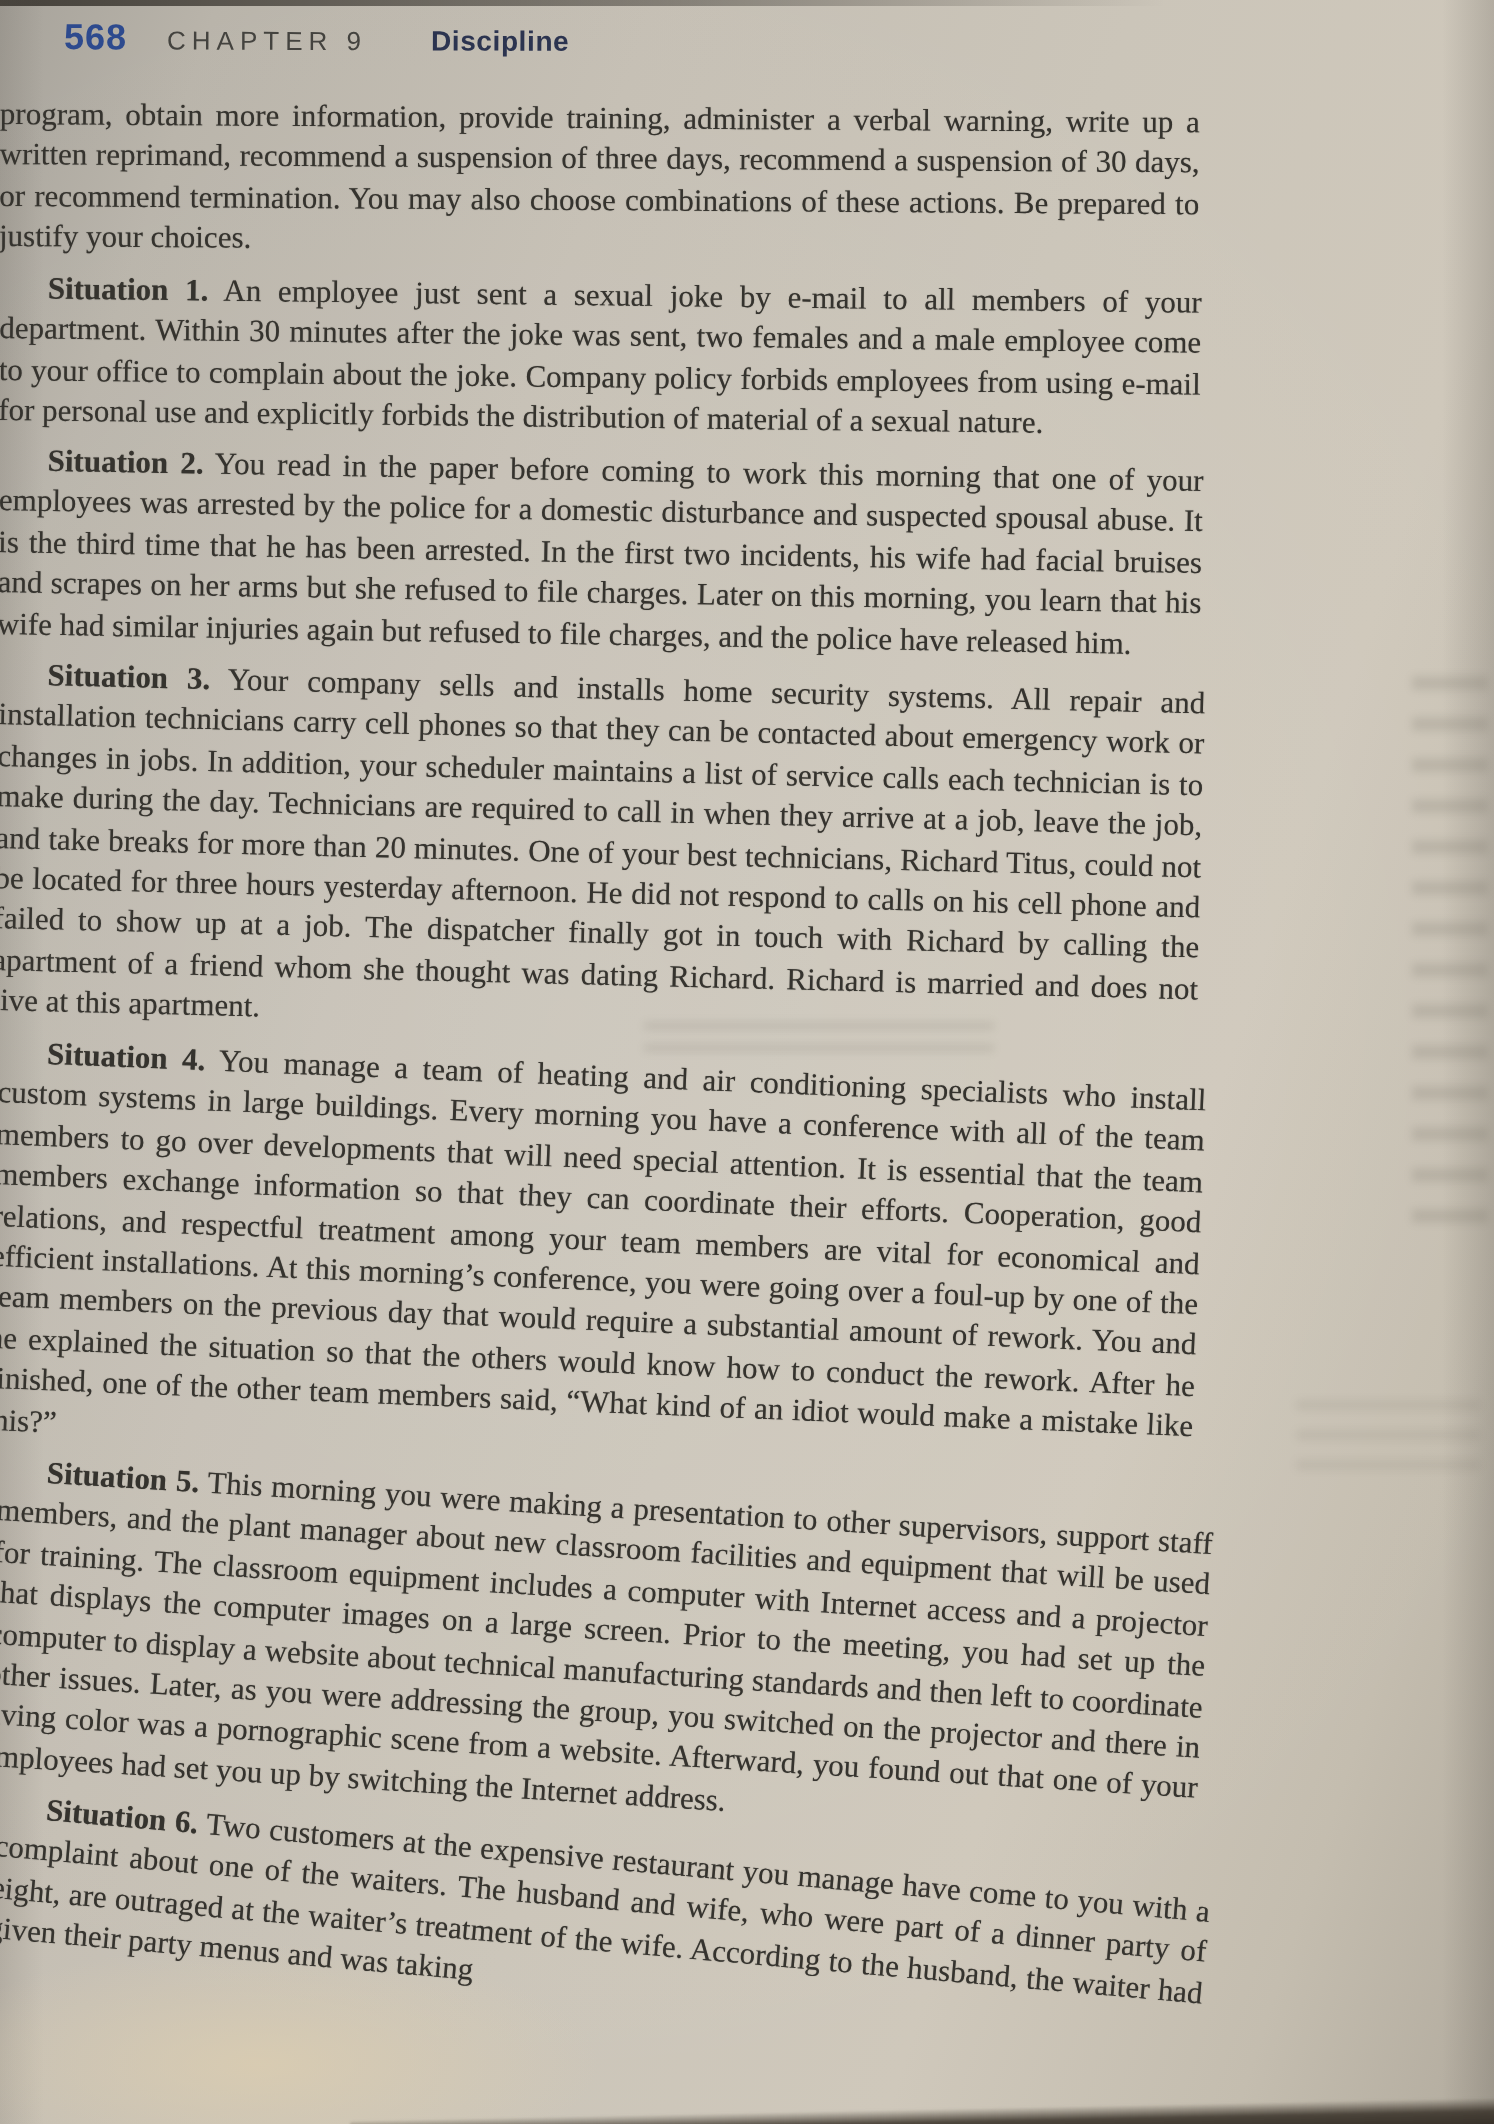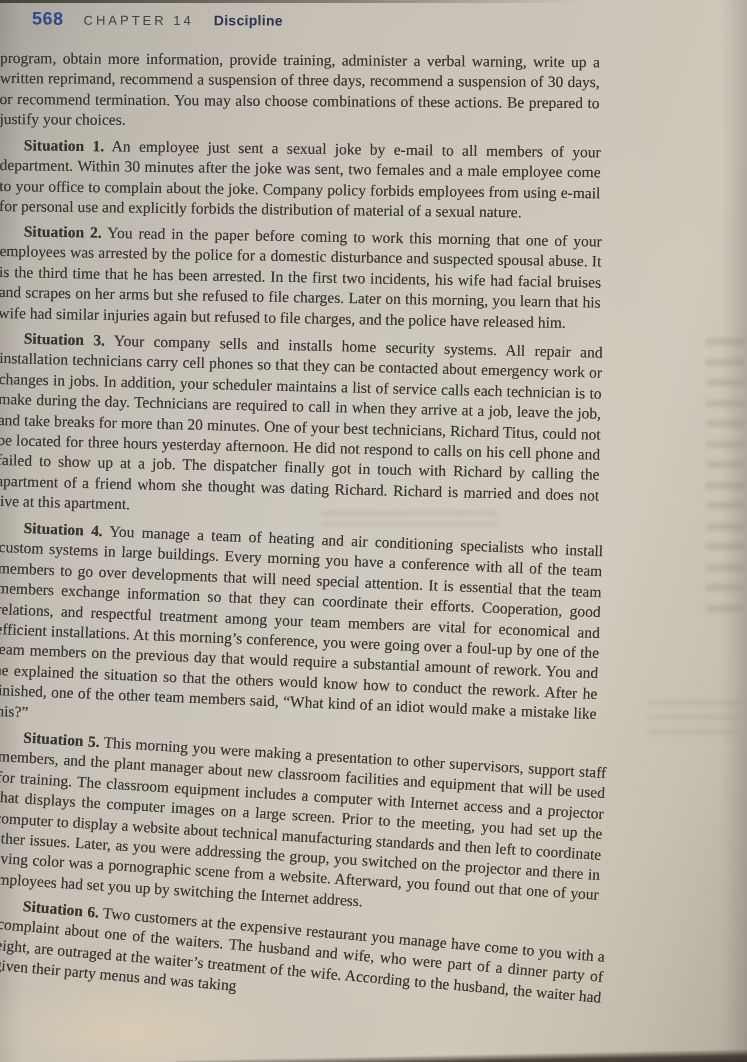--- a/index.html
+++ b/index.html
@@ -36,21 +36,21 @@
     filter:blur(.6px);
   }
   .header{
     position:absolute;top:9px;left:32px;
     display:flex;align-items:baseline;gap:20px;
     font-family:Liberation Sans, sans-serif;
     transform:rotate(.2deg);
   }
   .pagenum{font-size:18px;font-weight:bold;color:#2d4a8e;letter-spacing:.5px;}
   .chapter{font-size:13px;color:#44433f;letter-spacing:3px;font-weight:500;}
-  .chaptitle{font-size:14px;font-weight:bold;color:#2c3450;letter-spacing:.3px;}
+  .chaptitle{font-size:14px;font-weight:bold;color:#2c3450;letter-spacing:.3px;margin-left:12px;}
   .body{
     position:absolute;top:48px;left:0;width:592px;
     font-size:15.5px;line-height:20.4px;color:#35332e;
     text-align:justify;
     text-shadow:0 0 .5px rgba(53,51,46,.55);
   }
   .body p{margin:0;transform-origin:0 0;}
   .body p.sit{text-indent:24px;margin-top:5px;}
   .body b{font-weight:bold;}
   .intro{margin-left:122px;width:600px;transform:rotate(.4deg);}
@@ -82,21 +82,21 @@
   <div class="left-shadow"></div>
   <div class="right-shadow"></div>
   <div class="bottom-light"></div>
 
   <div class="ghost col"></div>
   <div class="ghost mid"></div>
   <div class="ghost low"></div>
 
   <div class="header">
     <span class="pagenum">568</span>
-    <span class="chapter">CHAPTER 14</span>
+    <span class="chapter">CHAPTER 9</span>
     <span class="chaptitle">Discipline</span>
   </div>
 
   <div class="body">
     <p class="intro">program, obtain more information, provide training, administer a verbal warning, write up a written reprimand, recommend a suspension of three days, recommend a suspension of 30 days, or recommend termination. You may also choose combinations of these actions. Be prepared to justify your choices.</p>
 
     <p class="sit s1"><b>Situation 1.</b> <span>An employee just sent a sexual joke by e-mail to all members of your department. Within 30 minutes after the joke was sent, two females and a male employee come to your office to complain about the joke. Company policy forbids employees from using e-mail for personal use and explicitly forbids the distribution of material of a sexual nature.</span></p>
 
     <p class="sit s2"><b>Situation 2.</b> <span>You read in the paper before coming to work this morning that one of your employees was arrested by the police for a domestic disturbance and suspected spousal abuse. It is the third time that he has been arrested. In the first two incidents, his wife had facial bruises and scrapes on her arms but she refused to file charges. Later on this morning, you learn that his wife had similar injuries again but refused to file charges, and the police have released him.</span></p>
 

